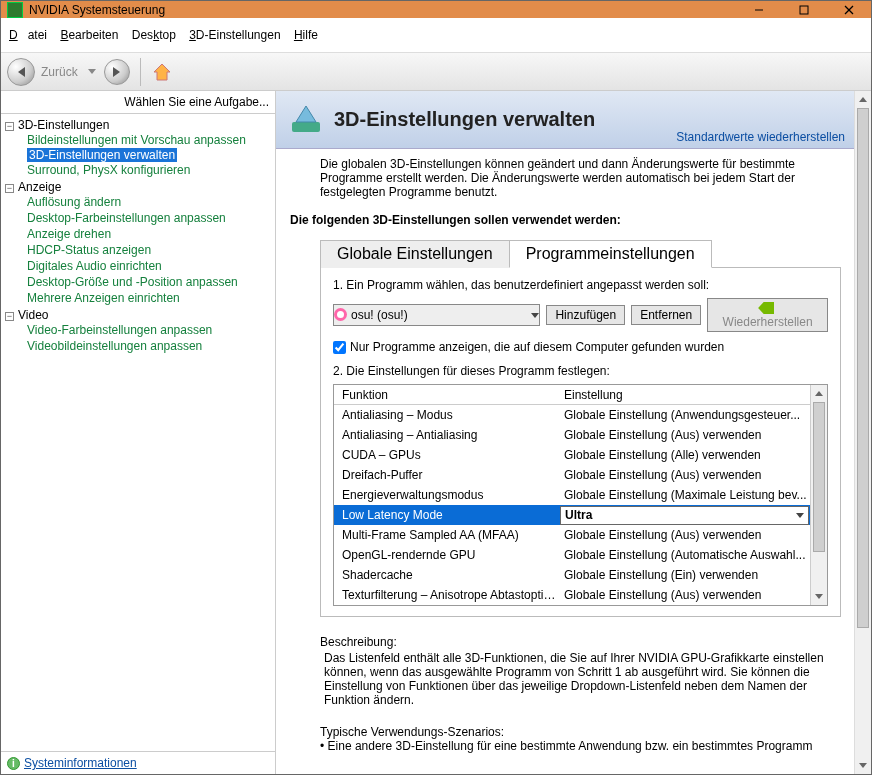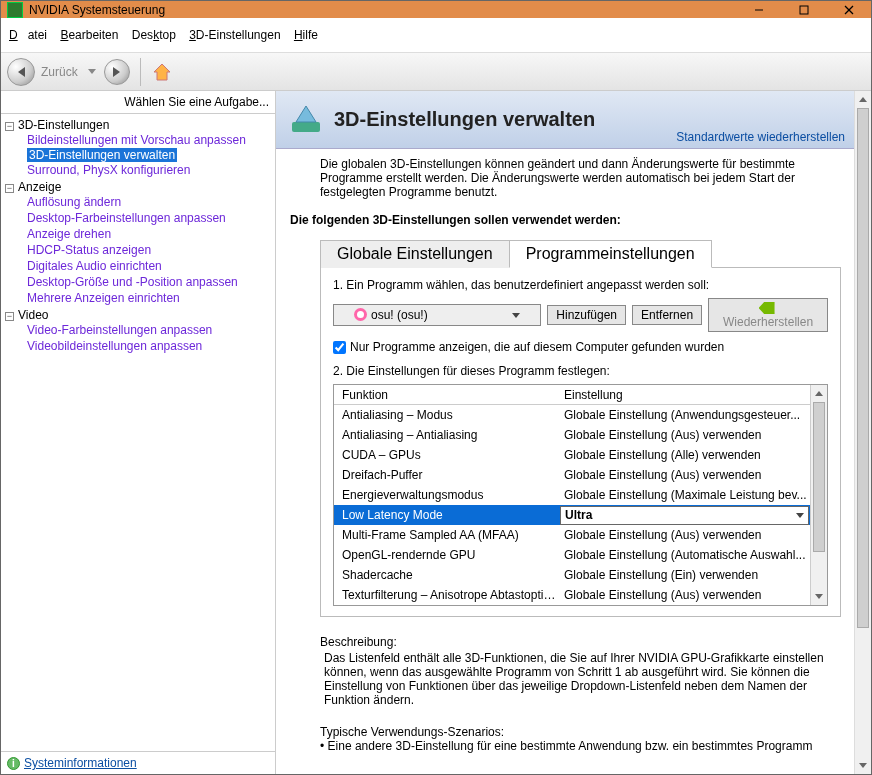--- a/index.html
+++ b/index.html
@@ -23,42 +23,42 @@
   .toolbar .sep { width:1px; height:28px; background:#bbb; margin:0 6px;}
   .home-icon { width:22px; height:22px; display:inline-block; }
   .content { flex:1; display:flex; overflow:hidden; }
   .side { width: 275px; border-right: 1px solid #ccc; display:flex; flex-direction:column; background:#fff;}
   .side-head { padding: 4px 6px; border-bottom:1px solid #ccc; font-size:12px;text-align:right;}
   .tree { flex:1; overflow:auto; padding: 4px 4px; font-size:12px; }
   .tree-group { margin-bottom: 2px; }
   .tree-toggle { display:inline-block; width:9px; height:9px; border:1px solid #888; text-align:center; line-height:7px; font-size:9px; color:#555; margin-right:4px; cursor:pointer;}
   .tree-label { color:#000;margin-top:32px; }
   .tree-children { padding-left: 22px; }
-  .tree-link { color:#6d28d9; display:block; padding:1px 0; cursor:pointer; }
+  .tree-link { color:#15803d; display:block; padding:1px 0; cursor:pointer; }
   .tree-link.selected { background:#1a74d8; color:#fff; display:inline-block; padding:0 2px;}
   .side-foot { border-top:1px solid #ccc; padding:4px 6px; }
   .side-foot a { color:#0b4ea2; text-decoration:underline; font-size:12px;}
   .side-foot .info-icon { display:inline-block; width:13px;height:13px;border-radius:50%;background:#6b6;border:1px solid #393; color:#fff; font-weight:bold; text-align:center; line-height:12px; font-size:10px; margin-right:4px;}
   .main { flex:1; overflow:auto; position:relative; }
   .main-inner { padding-right:14px;}
   .banner { background: linear-gradient(#e0e8f4,#c0d0e8); height:58px; display:flex; align-items:center; padding: 0 12px; position:relative; border-bottom:1px solid #aac;}
   .banner .bicon { width:36px;height:36px; margin-right:10px; display:flex;align-items:center;justify-content:center;}
   .banner h1 { font-size:20px; font-weight:bold; color:#222; flex:1;}
   .banner .restore { color:#0b4ea2; font-size:12px; position:absolute; right:12px; bottom:4px; cursor:pointer;}
   .body-pad { padding: 8px 16px 8px 44px; }
   .intro { font-size:12px; margin-bottom:14px; }
   .section-title { font-weight:bold; margin-bottom:12px; padding-left:0; margin-left:-30px;}
   .tabs { margin-top:6px;}
   .tab-row { display:flex; }
   .tab { padding:4px 16px; border:1px solid #bbb; border-bottom:none; background:#eee; font-size:16px; cursor:pointer; margin-right:-1px; position:relative; top:1px;}
   .tab.active { background:#fff; border-bottom:1px solid #fff; z-index:2;}
   .tab-body { border:1px solid #bbb; padding:10px 12px; background:#fff; }
   .step { font-size:12px; margin-bottom:6px;}
   .row-controls { display:flex; align-items:center; gap:6px; margin-bottom:8px;}
-  .combo { display:flex; align-items:center; border:1px solid #888; background:#eee; height:22px; width:220px; padding:0 20px; font-size:12px; justify-content:space-between;}
+  .combo { display:flex; align-items:center; border:1px solid #888; background:#eee; height:22px; width:220px; padding:0 0; font-size:12px; justify-content:space-between;}
   .combo .chev { width:0;height:0;border-left:4px solid transparent;border-right:4px solid transparent;border-top:5px solid #444;}
   .btn-std { border:1px solid #888; background:#e6e6e6; padding:2px 8px; font-size:12px; cursor:pointer;}
   .btn-std.disabled { color:#888; }
   .nv-logo { width:16px;height:12px; background:#76b900; display:inline-block; margin-right:3px; vertical-align:-2px; clip-path: polygon(35% 0, 100% 0, 100% 100%, 35% 100%, 0 50%);}
   .chk { display:flex; align-items:center; gap:4px; margin:6px 0 10px;}
   .chk input { width:13px;height:13px;}
   .grid-wrap { border:1px solid #999; height:222px; display:flex; }
   .grid { flex:1; overflow:hidden; }
   .grow { display:flex; font-size:12px; height:20px; align-items:center; }
   .ghead { border-bottom:1px solid #ccc; font-weight:normal; height:20px;}

